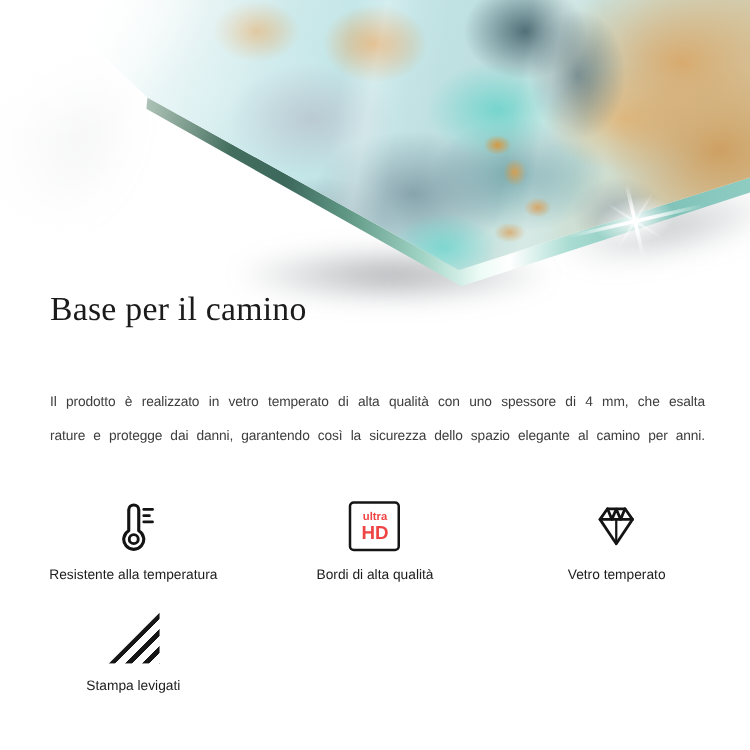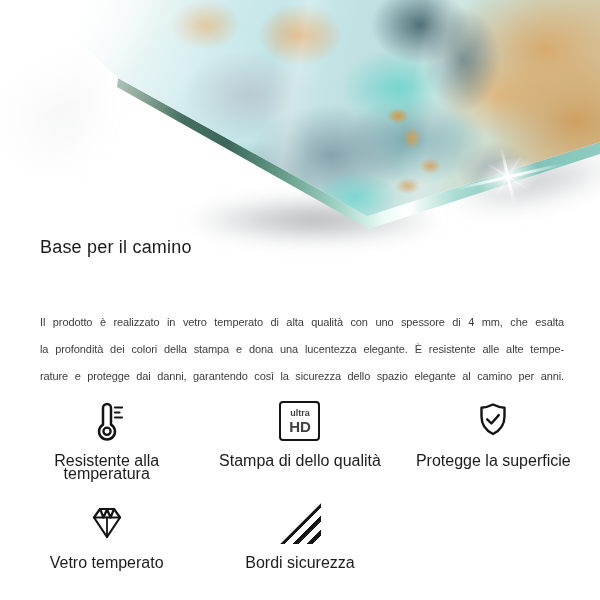--- a/index.html
+++ b/index.html
@@ -73,39 +73,39 @@
     background:linear-gradient(90deg,rgba(255,255,255,0),#fff 42%,#fff 58%,rgba(255,255,255,0));}
   .sparkle .ray-v{position:absolute;left:50%;top:0;width:3px;height:100%;transform:translateX(-50%);
     background:linear-gradient(180deg,rgba(255,255,255,0),#fff 42%,#fff 58%,rgba(255,255,255,0));}
   .sparkle .ray-d{position:absolute;left:50%;top:50%;width:54px;height:2px;opacity:.55;
     background:linear-gradient(90deg,rgba(255,255,255,0),#fff 45%,#fff 55%,rgba(255,255,255,0));}
   .sparkle .ray-d.d1{transform:translate(-50%,-50%) rotate(45deg);}
   .sparkle .ray-d.d2{transform:translate(-50%,-50%) rotate(-45deg);}
 
   
   .title{position:absolute;left:40px;top:229px;
-    font-family:Liberation Sans, sans-serif;font-weight:400;
-    font-size:18px;line-height:37px;color:#1b1b1b;letter-spacing:.2px;}
+    font-family:Liberation Serif, serif;font-weight:400;
+    font-size:27px;line-height:37px;color:#1b1b1b;letter-spacing:.2px;}
 
   
   .desc{position:absolute;left:40px;top:309px;width:524px;color:#3d3d3d;
     font-size:11px;line-height:27px;letter-spacing:-0.1px;}
   .desc .line{text-align:justify;text-align-last:justify;white-space:normal;}
 
   
   .features{position:absolute;left:0;right:0;top:399px;
     display:grid;grid-template-columns:repeat(3,1fr);row-gap:21px;padding:0 10px;}
   .feature{display:flex;flex-direction:column;align-items:center;}
   .icon-wrap{height:44px;display:flex;align-items:center;justify-content:center;margin-bottom:11px;}
-  .feature .label{font-size:16px;line-height:13px;color:#1c1c1c;text-align:center;}
+  .feature .label{font-size:11px;line-height:13px;color:#1c1c1c;text-align:center;}
   .feature svg{display:block;}
 
   .uhd-box{width:37px;height:36px;border:2.5px solid #151515;border-radius:4px;
     display:flex;flex-direction:column;align-items:center;justify-content:center;
-    color:#404040;line-height:1;}
+    color:#ef4444;line-height:1;}
   .uhd-box .uhd-top{font-size:9px;font-weight:700;letter-spacing:0;}
   .uhd-box .uhd-bottom{font-size:15px;font-weight:800;margin-top:1px;letter-spacing:0;}
 
   .bevel-tri{width:42px;height:42px;
     clip-path:polygon(100% 3%, 100% 100%, 3% 100%);
     background:repeating-linear-gradient(135deg, #161616 0 4.2px, transparent 4.2px 9.8px);}
 </style>
 </head>
 <body>
 
@@ -127,21 +127,20 @@
         <span class="ray-d d2"></span>
     </div>
   </div>
 
   <h1 class="title" style="margin:0;font-weight:400;">
     <span>Base per il camino</span><br>
   </h1>
 
   <div class="desc">
     <div class="line">Il prodotto è realizzato in vetro temperato di alta qualità con uno spessore di 4 mm, che esalta</div>
-    <div class="line">la profondità dei colori della stampa e dona una lucentezza elegante. È resistente alle alte tempe-</div>
     <div class="line">rature e protegge dai danni, garantendo così la sicurezza dello spazio elegante al camino per anni.</div>
   </div>
 
   <div class="features">
 
     <div class="feature">
       <div class="icon-wrap">
         <svg width="44" height="44" viewBox="0 0 44 44" fill="none" stroke="#141414" stroke-width="2.5" stroke-linecap="round" stroke-linejoin="round">
           <path d="M18 25.6 V9 a4 4 0 0 1 8 0 v16.6 a8 8 0 1 1 -8 0 Z"></path>
           <circle cx="22" cy="32.3" r="3.6" stroke-width="2.3"></circle>
@@ -153,47 +152,38 @@
       <div class="label">Resistente alla temperatura</div>
     </div>
 
     <div class="feature">
       <div class="icon-wrap">
         <div class="uhd-box">
           <span class="uhd-top">ultra</span>
           <span class="uhd-bottom">HD</span>
         </div>
       </div>
-      <div class="label">Stampa di dello qualità</div>
+      <div class="label">Bordi di alta qualità</div>
     </div>
 
-    <div class="feature">
-      <div class="icon-wrap">
-        <svg width="44" height="44" viewBox="0 0 44 44" fill="none" stroke="#141414" stroke-width="2.4" stroke-linecap="round" stroke-linejoin="round">
-          <path d="M22 5.5 C18.5 7.3 14.8 8.3 10.5 8.7 V17.5 C10.5 26 15 31.6 22 35 C29 31.6 33.5 26 33.5 17.5 V8.7 C29.2 8.3 25.5 7.3 22 5.5 Z"></path>
-          <path d="M16.2 20.3 l4.2 4.2 l7.4 -8.4"></path>
-        </svg>
-      </div>
-      <div class="label">Protegge la superficie</div>
-    </div>
 
     <div class="feature">
       <div class="icon-wrap">
         <svg width="44" height="44" viewBox="0 0 44 44" fill="none" stroke="#141414" stroke-width="2.2" stroke-linecap="round" stroke-linejoin="round">
           <path d="M9 16.5 L15 8 H29 L35 16.5 L22 36 Z"></path>
           <path d="M9 16.5 H35"></path>
           <path d="M15 8 L18.5 16.5 L22 8.3 L25.5 16.5 L29 8"></path>
           <path d="M22 16.5 L22 36" stroke-width="1.8"></path>
         </svg>
       </div>
       <div class="label">Vetro temperato</div>
     </div>
 
     <div class="feature">
       <div class="icon-wrap">
         <div class="bevel-tri"></div>
       </div>
-      <div class="label">Bordi sicurezza</div>
+      <div class="label">Stampa levigati</div>
     </div>
 
 
   </div>
 </div>
 
 </body></html>

